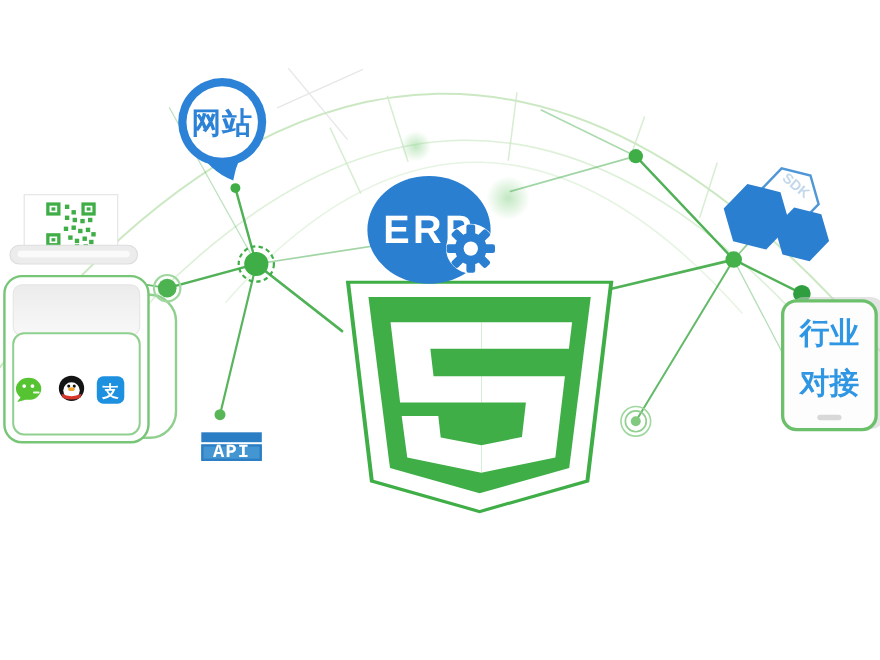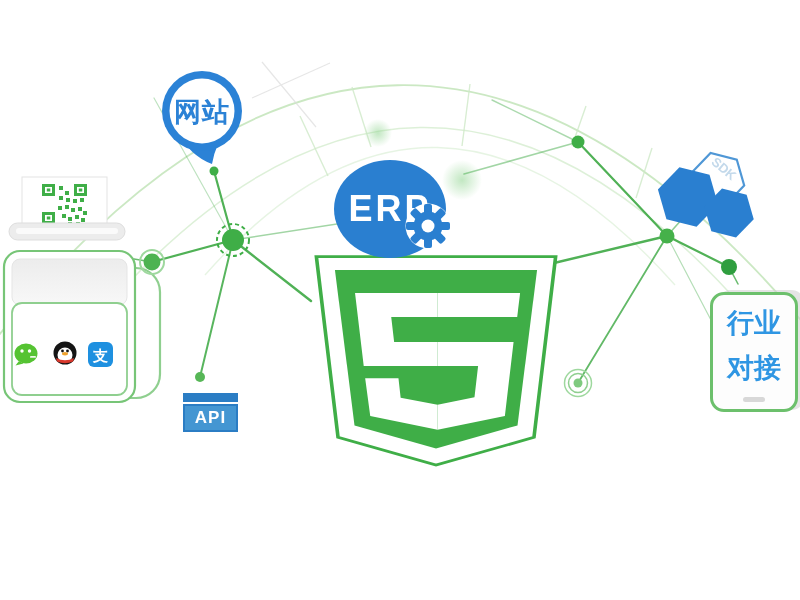--- a/index.html
+++ b/index.html
@@ -7,25 +7,25 @@
          font-family:"Liberation Sans",sans-serif;}
   .stage svg{display:block;}
   .abs{position:absolute;}
   
   .erp-circle{left:334px;top:160px;width:112px;height:98px;border-radius:50%;
     background:#2a7fd0;display:flex;align-items:center;justify-content:center;
     color:#fff;font-size:36px;font-weight:bold;letter-spacing:3px;}
   
   .api-box{left:183px;top:393px;width:55px;}
   .api-header{height:9px;background:#2b7dc4;margin-bottom:2px;}
-  .api-body{height:28px;background:#4496d2;border:2px solid #2b7dc4;box-sizing:border-box;
+  .api-body{height:15px;background:#4496d2;border:2px solid #2b7dc4;box-sizing:border-box;
     color:#fff;display:flex;align-items:center;justify-content:center;
-    font-size:17px;font-weight:bold;letter-spacing:1px;}
+    font-size:17px;font-weight:bold;letter-spacing:1px;font-family:Liberation Mono, monospace;}
   
-  .industry-card{left:710px;top:292px;width:88px;height:120px;background:#fdfdfd;
+  .industry-card{left:710px;top:272px;width:88px;height:120px;background:#fdfdfd;
     border:3px solid #6cc06c;border-radius:14px;box-sizing:border-box;
     box-shadow:7px -2px 0 rgba(205,205,205,.55);
     display:flex;flex-direction:column;align-items:center;justify-content:space-between;
     padding:12px 0 7px 0;}
   .industry-card .line{color:#2f96e3;font-size:27px;font-weight:bold;line-height:1.25;}
   .industry-card .home-pill{width:22px;height:5px;background:#d8d8d8;border-radius:3px;}
 </style>
 </head>
 <body>
 

